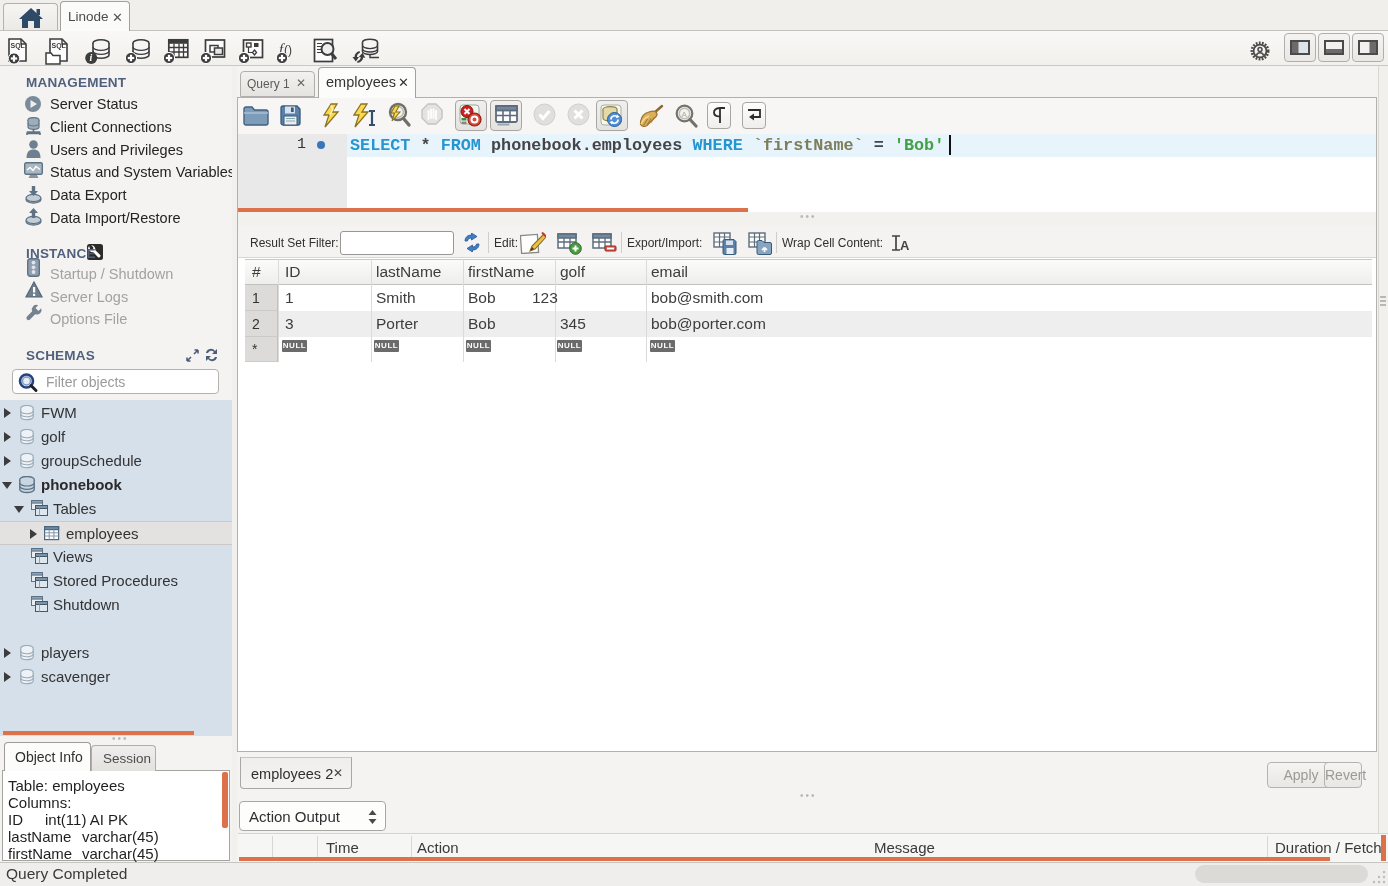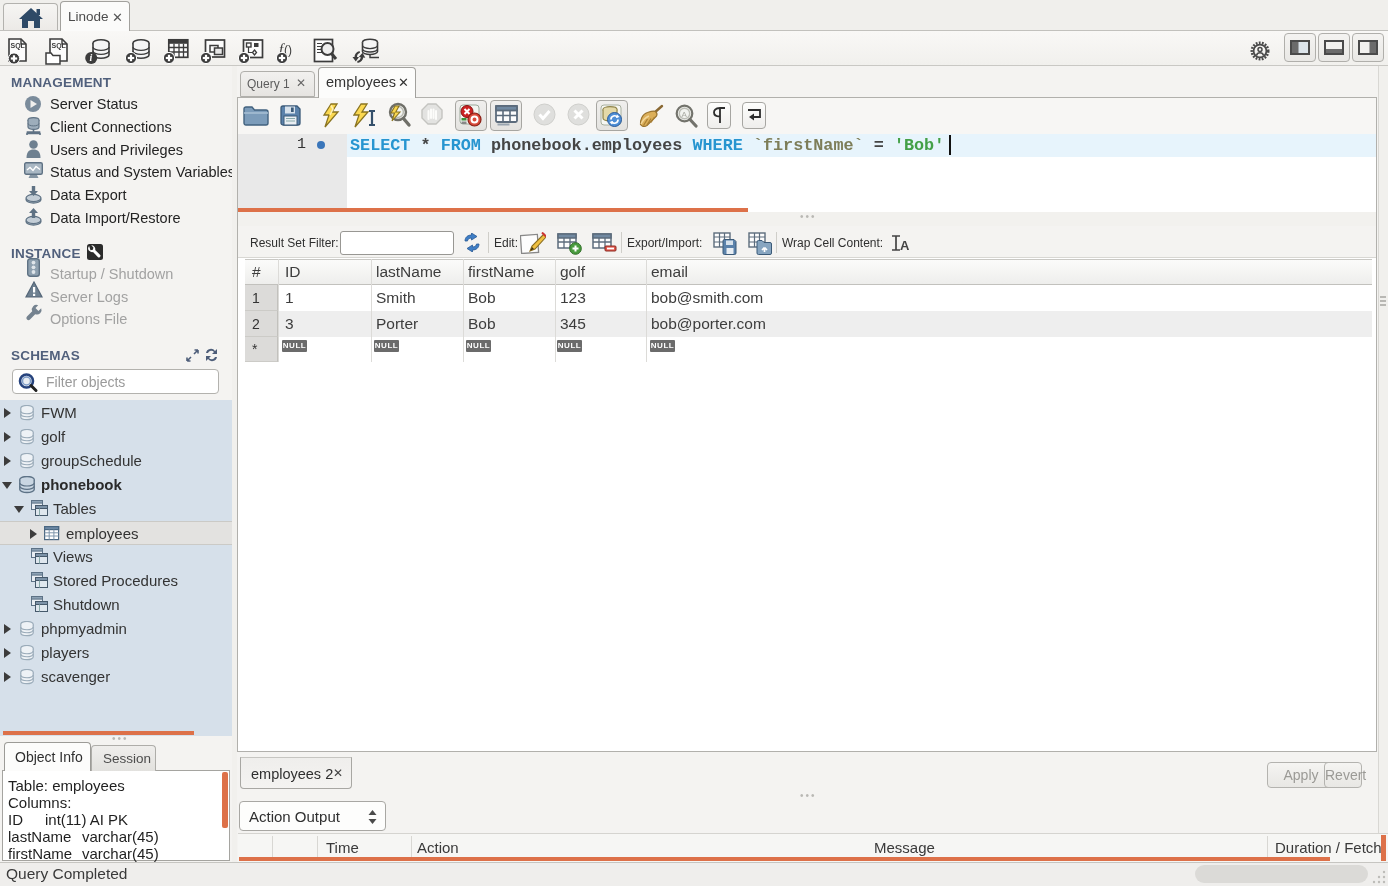--- a/index.html
+++ b/index.html
@@ -8,21 +8,21 @@
 .abs { position:absolute; }
 
 #tabbar { left:0; top:0; width:1388px; height:31px; background:#f0efec; border-bottom:1px solid #c2c1bd; }
 #hometab { left:3px; top:3px; width:55px; height:27px; background:linear-gradient(#f6f5f3,#eceae7); border:1px solid #b3b2ae; border-bottom:none; border-radius:4px 4px 0 0; }
 #linodetab { left:60px; top:1px; width:70px; height:30px; background:#fbfbfa; border:1px solid #a2a19d; border-bottom:none; border-radius:4px 4px 0 0; }
 
 #maintb { left:0; top:31px; width:1388px; height:35px; background:linear-gradient(#f9f8f6,#f1f0ed); border-bottom:1px solid #c9c8c4; }
 .pbtn { position:absolute; width:32px; height:29px; background:linear-gradient(#f4f3f1,#e9e8e5); border:1px solid #b0afab; border-radius:4px; }
 
 #sidebar { left:0; top:66px; width:232px; height:796px; background:#f4f3f1; }
-.sechead { position:absolute; left:11px; font-size:13.5px; font-weight:bold; color:#51607c; letter-spacing:0.2px; }
+.sechead { position:absolute; left:26px; font-size:13.5px; font-weight:bold; color:#51607c; letter-spacing:0.2px; }
 .sitem { position:absolute; left:50px; font-size:14.5px; color:#232323; white-space:nowrap; }
 .sitem.dis { color:#a2a2a2; }
 #schtree { left:0px; top:400px; width:232px; height:336px; background:#d6e0ea; overflow:hidden; }
 .trow { position:absolute; left:0; width:232px; height:24px; font-size:15px; color:#333; }
 .trow .tx { position:absolute; top:3px; white-space:nowrap; }
 .arr { position:absolute; width:0; height:0; }
 .arr.r { border-left:7px solid #3c3c3c; border-top:5px solid transparent; border-bottom:5px solid transparent; top:7px; }
 .arr.d { border-top:7px solid #3c3c3c; border-left:5px solid transparent; border-right:5px solid transparent; top:9px; }
 #orangeline1 { left:3px; top:731px; width:191px; height:4px; background:#dd7149; z-index:2; }
 #objinfotab { left:4px; top:742px; width:87px; height:29px; background:#fcfcfb; border:1px solid #9c9b97; border-bottom:none; border-radius:4px 4px 0 0; z-index:3; font-size:14px; }
@@ -352,27 +352,20 @@
         <use href="#grpicon"></use>
       </svg>
       <span class="tx" style="left:53px">Stored Procedures</span>
     </div>
 <div class="trow" style="top:193px">
       <svg style="position:absolute;left:31px;top:3px" width="17" height="17">
         <use href="#grpicon"></use>
       </svg>
       <span class="tx" style="left:53px">Shutdown</span>
     </div>
-<div class="trow" style="top:217px">
-      <div class="arr r" style="left:4px"></div>
-      <svg style="position:absolute;left:20px;top:4px" width="14" height="16">
-        <use href="#dbicon"></use>
-      </svg>
-      <span class="tx" style="left:41px">phpmyadmin</span>
-    </div>
 <div class="trow" style="top:241px">
       <div class="arr r" style="left:4px"></div>
       <svg style="position:absolute;left:20px;top:4px" width="14" height="16">
         <use href="#dbicon"></use>
       </svg>
       <span class="tx" style="left:41px">players</span>
     </div>
 <div class="trow" style="top:265px">
       <div class="arr r" style="left:4px"></div>
       <svg style="position:absolute;left:20px;top:4px" width="14" height="16">
@@ -594,21 +587,21 @@
 
 <div class="gv abs" style="left:278px;"></div>
 <div class="gv abs" style="left:371px;"></div>
 <div class="gv abs" style="left:463px;"></div>
 <div class="gv abs" style="left:555px;"></div>
 <div class="gv abs" style="left:646px;"></div>
 
 <div class="gcell abs" style="left:285px;top:289px;">1</div>
 <div class="gcell abs" style="left:376px;top:289px;">Smith</div>
 <div class="gcell abs" style="left:468px;top:289px;">Bob</div>
-<div class="gcell abs" style="left:560px;top:289px;">123</div>
+<div class="gcell abs" style="left:532px;top:289px;">123</div>
 <div class="gcell abs" style="left:651px;top:289px;">bob@smith.com</div>
 <div class="gcell abs" style="left:285px;top:315px;">3</div>
 <div class="gcell abs" style="left:376px;top:315px;">Porter</div>
 <div class="gcell abs" style="left:468px;top:315px;">Bob</div>
 <div class="gcell abs" style="left:560px;top:315px;text-align:right;">345</div>
 <div class="gcell abs" style="left:651px;top:315px;">bob@porter.com</div>
 <div class="null abs" style="left:282px;top:340px;">NULL</div>
 <div class="null abs" style="left:374px;top:340px;">NULL</div>
 <div class="null abs" style="left:466px;top:340px;">NULL</div>
 <div class="null abs" style="left:557px;top:340px;">NULL</div>

